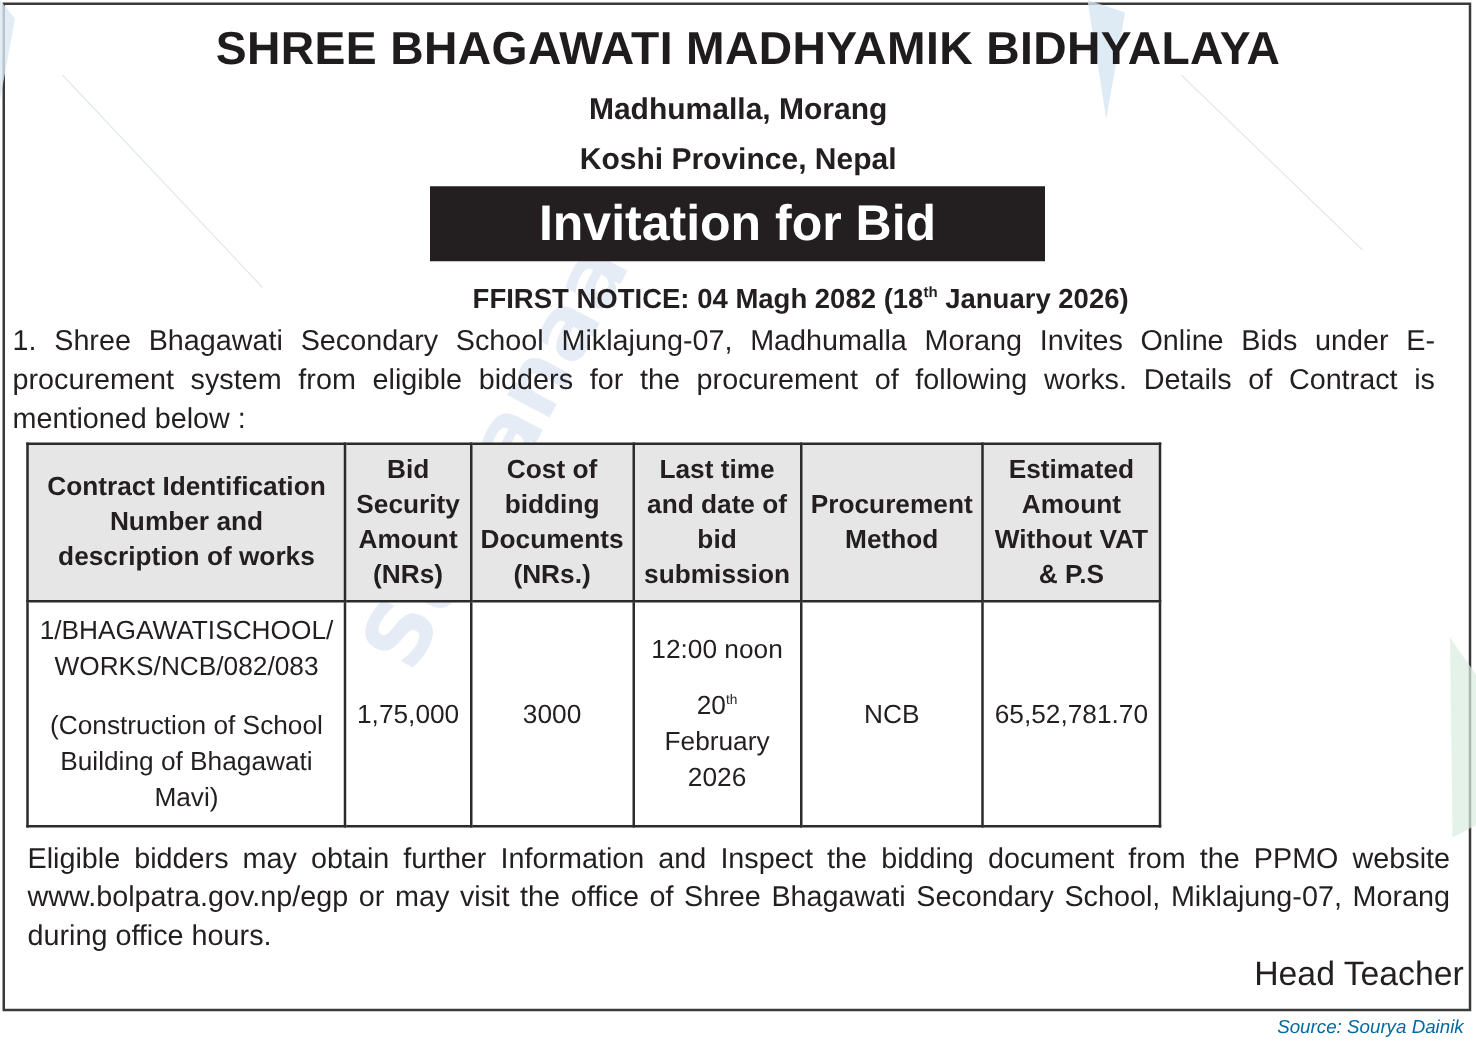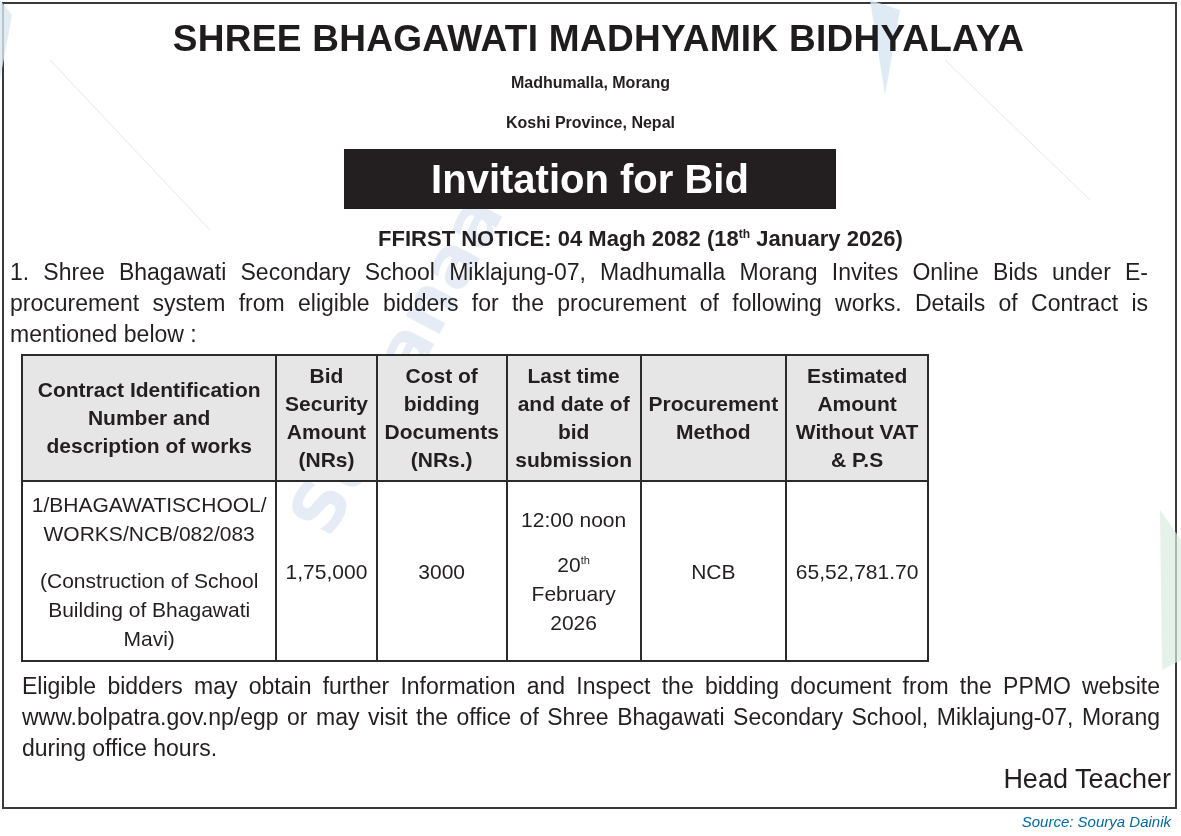--- a/index.html
+++ b/index.html
@@ -3,21 +3,21 @@
 <meta charset="utf-8">
 <style>
   html, body { margin: 0; padding: 0; background: #ffffff; }
   body { width: 1181px; height: 836px; position: relative; overflow: hidden;
          font-family: "Liberation Sans", sans-serif; color: #231f20; }
   .frame { position: absolute; left: 2px; top: 2px; width: 1175px; height: 807px;
            border: 2px solid #3a3a3a; box-sizing: border-box; background: #fff; }
   .title { position: absolute; left: 0; right: 16px; top: 18px; text-align: center;
            font-weight: bold; font-size: 37px; letter-spacing: 0.3px; color: #1f1c1d; padding-left: 32px; }
   .sub1, .sub2 { position: absolute; left: 0; right: 0; text-align: center;
-           font-weight: bold; font-size: 16px; color: #231f20; }
+           font-weight: bold; font-size: 24px; color: #231f20; }
   .sub1 { top: 74px; }
   .sub2 { top: 114px; text-align: center; }
   .banner { position: absolute; left: 344px; top: 149px; width: 492px; height: 60px;
             background: #231f20; color: #fff; text-align: center; font-weight: bold;
             font-size: 40px; line-height: 60px; }
   .notice { position: absolute; left: 0; right: 0; top: 226px; text-align: center;
             font-weight: bold; font-size: 22px; padding-left: 100px; box-sizing: border-box; }
   .notice sup { font-size: 12px; }
   .para { position: absolute; left: 10px; width: 1138px; top: 257px; font-size: 23px;
           line-height: 31px; text-align: justify; text-align-last: left; }

